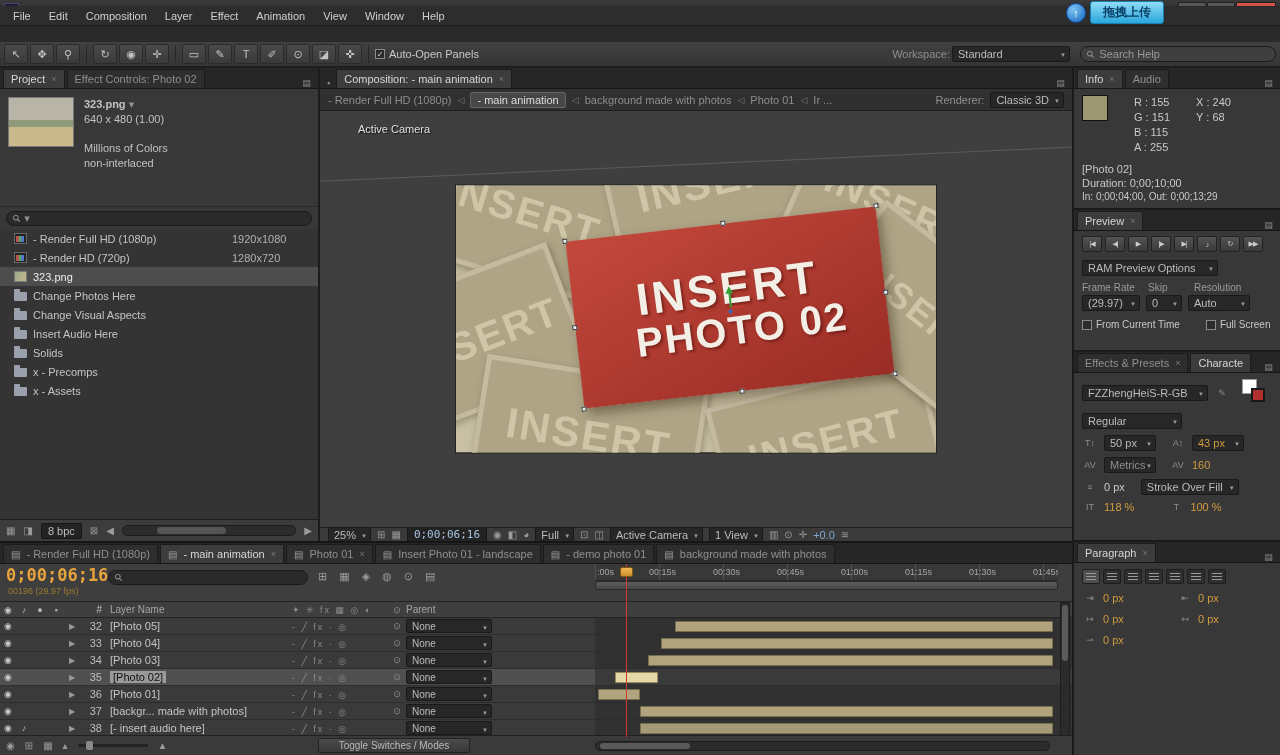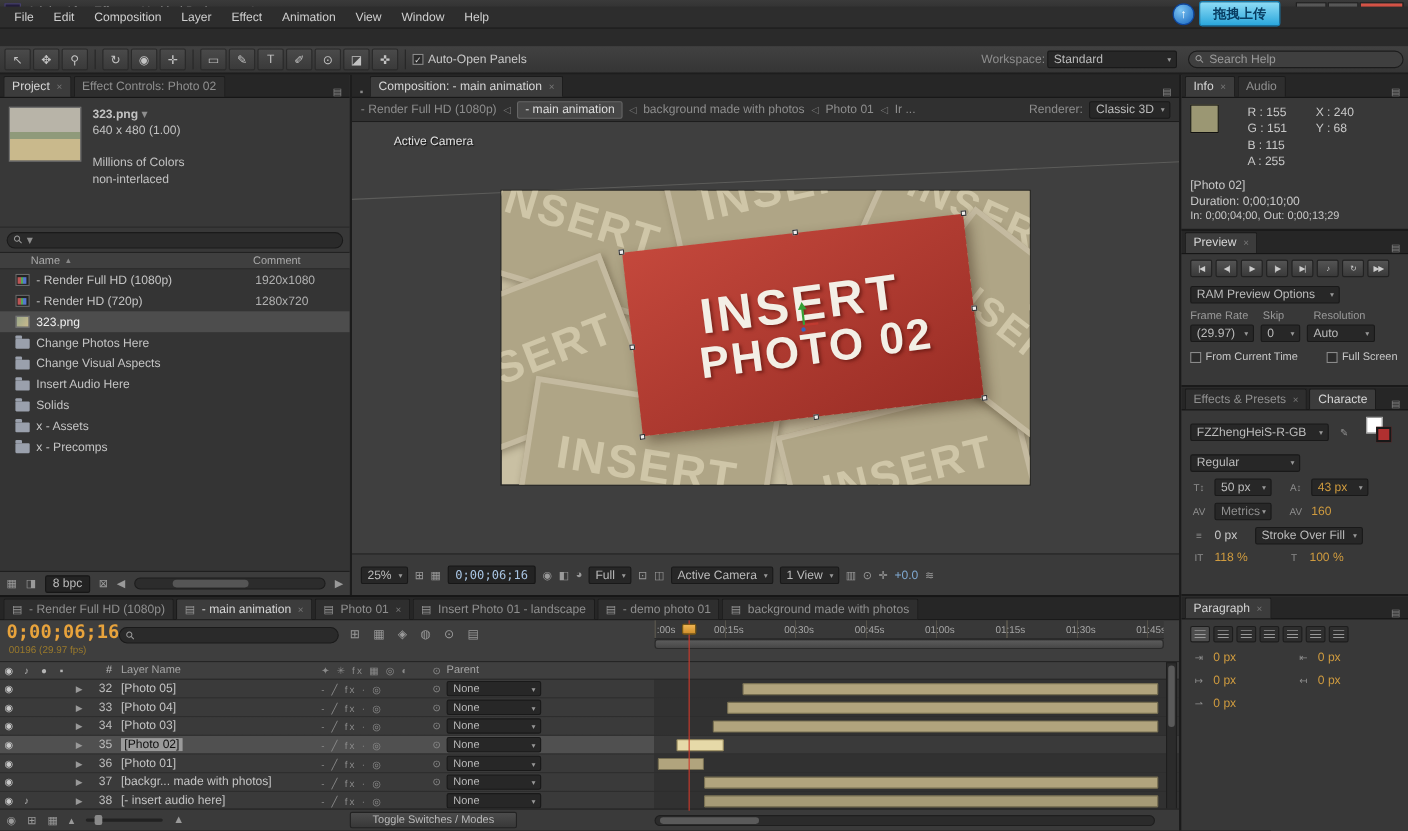--- a/index.html
+++ b/index.html
@@ -75,21 +75,21 @@
 #redcard{position:absolute;left:118px;top:38px;width:312px;height:168px;background:linear-gradient(155deg,#c4483c,#992d25);transform:rotate(-6.5deg);box-shadow:4px 6px 12px rgba(50,30,15,.45);display:flex;flex-direction:column;align-items:center;justify-content:center}
 #redcard .l1{font-size:45px;font-weight:bold;color:#f3efe6;letter-spacing:3px;text-shadow:2px 2px 3px rgba(80,15,10,.55);transform:rotate(-1deg)}
 #redcard .l2{font-size:40px;font-weight:bold;color:#f3efe6;letter-spacing:2px;margin-top:-6px;text-shadow:2px 2px 3px rgba(80,15,10,.55);transform:translateX(10px) rotate(-1deg)}
 .hd{position:absolute;width:5px;height:5px;background:#eee;border:1px solid #333}
 .ht1{left:-3px;top:-3px}.ht2{left:50%;top:-3px}.ht3{right:-3px;top:-3px}.ht4{left:-3px;top:50%}.ht5{right:-3px;top:50%}.ht6{left:-3px;bottom:-3px}.ht7{left:50%;bottom:-3px}.ht8{right:-3px;bottom:-3px}
 #axis{position:absolute;left:50%;top:50%}
 #axis .g{position:absolute;left:0;top:-15px;width:2px;height:15px;background:#35a035}
 #axis .gh{position:absolute;left:-3px;top:-21px;border-left:4px solid transparent;border-right:4px solid transparent;border-bottom:7px solid #35a035}
 #axis .r{position:absolute;left:2px;top:-1px;width:12px;height:2px;background:#c03a30}
 #axis .b{position:absolute;left:-2px;top:2px;width:4px;height:4px;background:#3565c0;border-radius:50%}
-#comp-foot{height:38px;background:#3a3a3a;border-top:1px solid #1e1e1e;display:flex;align-items:center;gap:6px;padding:4px 8px;flex:none;white-space:nowrap}
+#comp-foot{height:14px;background:#3a3a3a;border-top:1px solid #1e1e1e;display:flex;align-items:center;gap:6px;padding:4px 8px;flex:none;white-space:nowrap}
 .fico{color:#9a9a9a;font-size:10px}
 .tcbox{background:#232323;border:1px solid #161616;color:#a8c4e2;padding:1px 6px;border-radius:2px}
 
 
 #right{position:absolute;left:1072px;top:68px;width:208px;height:687px;display:flex;flex-direction:column;background:#2a2a2a;border-left:2px solid #1a1a1a}
 #right .panel{border-bottom:2px solid #1a1a1a}
 #info-body{padding:6px 8px;font-size:11px;line-height:14px}
 #info-sw{width:26px;height:26px;background:#9b9773;border:1px solid #111}
 #info-cols{display:flex;gap:26px;margin-bottom:8px}
 #info-cols .col{display:flex;flex-direction:column;gap:1px}
@@ -237,27 +237,20 @@
         <div style="margin-top:14px">Millions of Colors</div>
         <div>non-interlaced</div>
       </div>
     </div>
     <div id="pj-search">
       <div class="searchbox">
             <span class="mag">⚲</span>
             <span class="dim">▾</span>
           </div>
     </div>
-    <div id="pj-head">
-      <span class="cn">
-            <span>Name</span>
-            <span style="font-size:7px;color:#888">▲</span>
-          </span>
-      <span>Comment</span>
-    </div>
     <div id="pj-rows">
       <div class="prow">
             <span class="ic-comp"></span>
             <span>- Render Full HD (1080p)</span>
             <span class="cmt">1920x1080</span>
           </div>
       <div class="prow">
             <span class="ic-comp"></span>
             <span>- Render HD (720p)</span>
             <span class="cmt">1280x720</span>
@@ -277,25 +270,25 @@
       <div class="prow">
             <span class="ic-fold"></span>
             <span>Insert Audio Here</span>
           </div>
       <div class="prow">
             <span class="ic-fold"></span>
             <span>Solids</span>
           </div>
       <div class="prow">
             <span class="ic-fold"></span>
-            <span>x - Assets</span>
+            <span>x - Precomps</span>
           </div>
       <div class="prow">
             <span class="ic-fold"></span>
-            <span>x - Precomps</span>
+            <span>x - Assets</span>
           </div>
     </div>
     <div id="pj-bottom">
       <span class="fico">▦</span>
       <span class="fico">◨</span>
       <span class="tcbox" style="color:#bbb">8 bpc</span>
       <span class="fico">⊠</span>
       <span class="fico">◀</span>
       <div class="sbh"></div>
       <span class="fico">▶</span>

